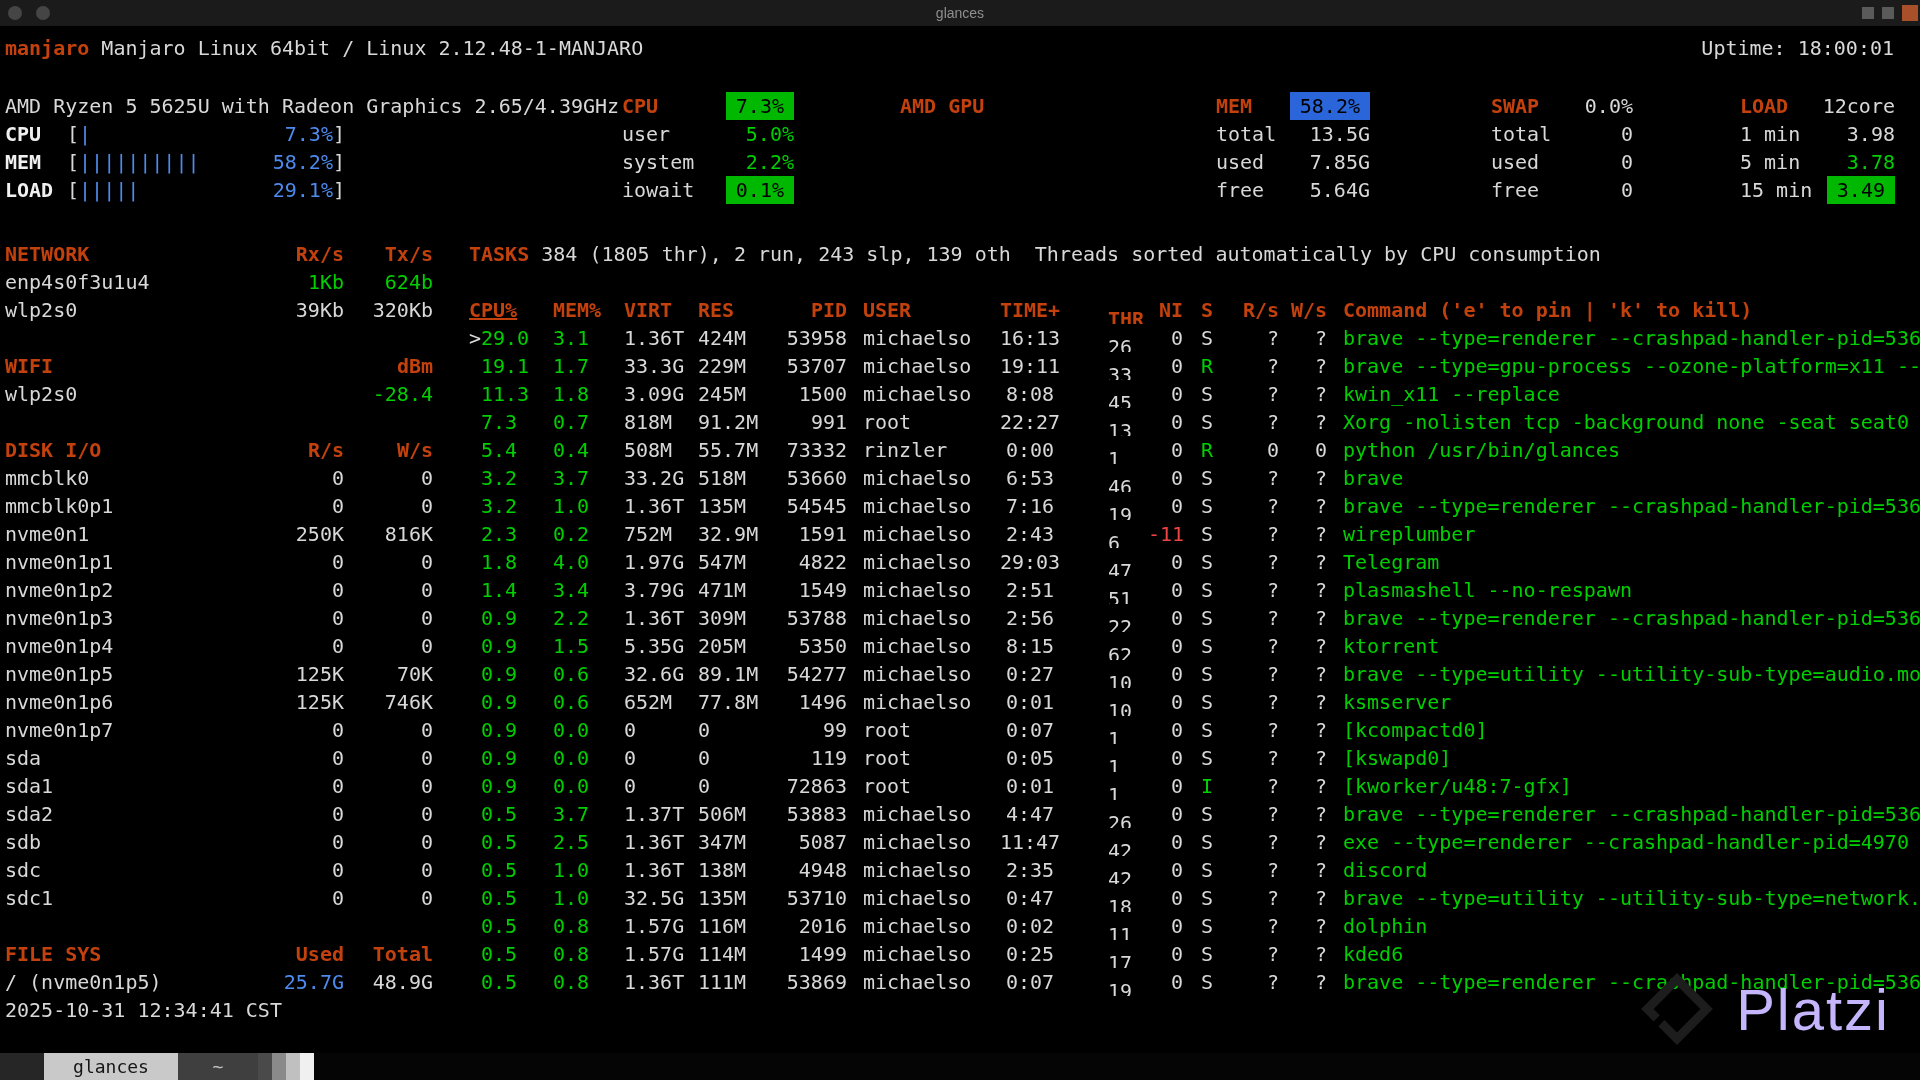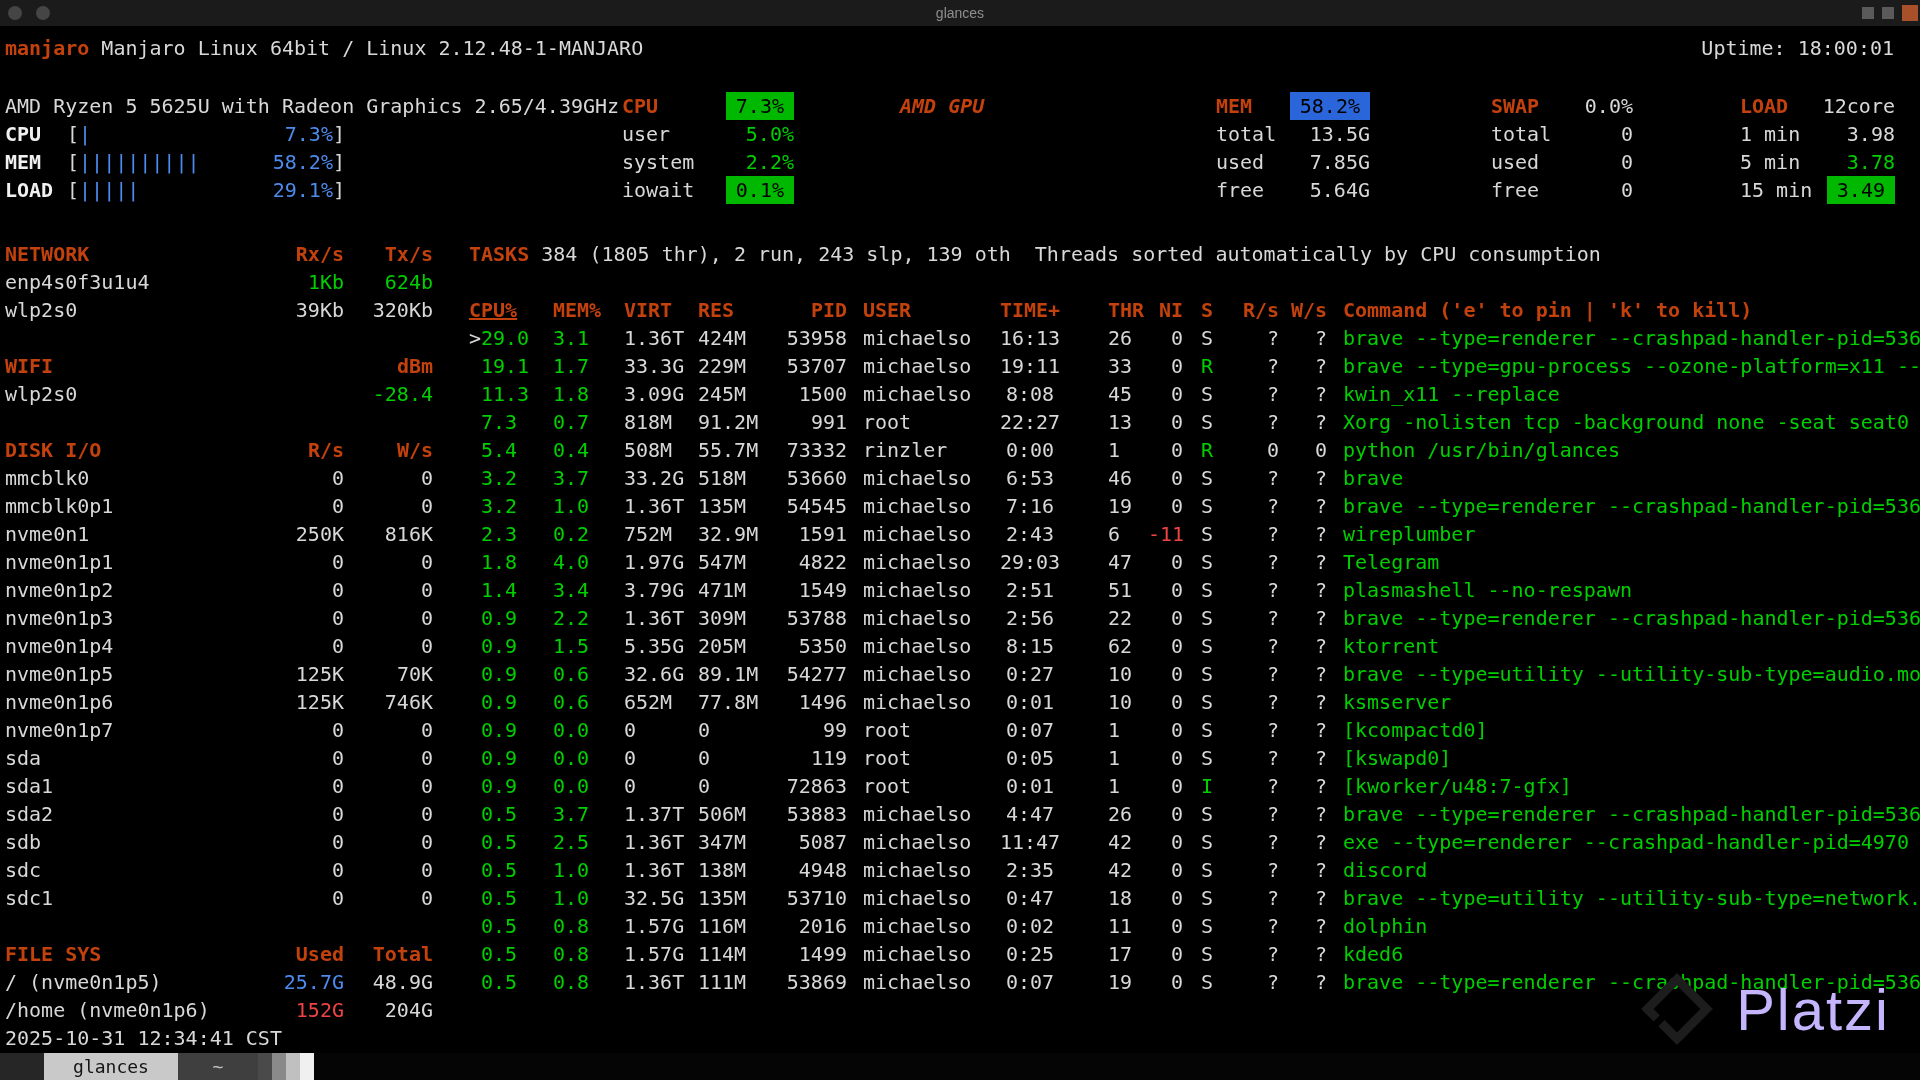--- a/index.html
+++ b/index.html
@@ -29,21 +29,21 @@
 
   .stats { position:absolute; top:66px; left:0; right:0; height:112px;padding-left:11px; }
   .stat-col { position:absolute; top:0; }
   .srow { height:28px; line-height:28px; display:flex; justify-content:space-between; white-space:pre; }
   .ql { left:5px; width:620px; }
   .qlname { display:block; }
   .qlbar { justify-content:flex-start; width:340px; }
   .qllabel { display:inline-block; width:62px; font-weight:bold; color:#f0f0f0; }
   .qlinner { flex:1; display:flex; justify-content:space-between; }
   .col-cpu  { left:622px;  width:172px; }
-  .col-gpu  { left:900px;  width:204px;font-style:italic; }
+  .col-gpu  { left:900px;  width:204px; }
   .col-mem  { left:1216px; width:154px; }
   .col-swap { left:1491px; width:142px; }
   .col-load { left:1740px; width:155px; }
 
   
   .sidebar { position:absolute; top:214px; left:5px; width:428px; }
   .sb-row { height:28px; line-height:28px; display:flex; white-space:pre; }
   .sb-name { flex:1; }
   .sb-c2 { width:90px; text-align:right; }
   .sb-c3 { width:89px; text-align:right; }
@@ -54,21 +54,21 @@
   .ml12 { margin-left:12px; } .ml24 { margin-left:24px; }
   .c-marker { width:12px; }
   .c-cpu  { width:72px; }
   .c-cpuh { width:84px; }
   .c-mem  { width:71px; }
   .c-virt { width:74px; }
   .c-res  { width:66px; }
   .c-pid  { width:83px; text-align:right; }
   .c-user { width:110px; margin-left:16px; }
   .c-time { width:114px; text-align:center; }
-  .c-thr  { width:40px; margin-left:21px; }
+  .c-thr  { width:40px; margin-left:21px;margin-top:9px; }
   .c-ni   { width:35px; text-align:right; }
   .c-s    { width:13px; margin-left:18px; }
   .c-rs   { width:65px; text-align:right; }
   .c-ws   { width:48px; text-align:right; }
   .c-cmd  { margin-left:16px; flex:1; overflow:hidden; }
 
   
   .watermark { position:absolute; top:944px; right:30px; display:flex; align-items:center; gap:20px; }
   .wm-logo { width:78px; height:78px; }
   .wm-text { font-family:"Liberation Sans", sans-serif; font-weight:normal; font-size:58px; color:#c4b5fd; letter-spacing:2px; }
@@ -194,21 +194,20 @@
         <div class="sb-row"><span class="sb-name">sda2</span><span class="sb-c2">0</span><span class="sb-c3">0</span></div>
         <div class="sb-row"><span class="sb-name">sdb</span><span class="sb-c2">0</span><span class="sb-c3">0</span></div>
         <div class="sb-row"><span class="sb-name">sdc</span><span class="sb-c2">0</span><span class="sb-c3">0</span></div>
         <div class="sb-row"><span class="sb-name">sdc1</span><span class="sb-c2">0</span><span class="sb-c3">0</span></div>
       </div>
     <div class="sb-row"></div>
     <div class="sb-row"><span class="sb-name b">FILE SYS</span><span class="sb-c2 b">Used</span><span class="sb-c3 b">Total</span></div>
     <div>
 
     <div class="sb-row"><span class="sb-name">/ (nvme0n1p5)</span><span class="sb-c2 blue">25.7G</span><span class="sb-c3">48.9G</span></div>
-        <div class="sb-row"><span class="sb-name">/home (nvme0n1p6)</span><span class="sb-c2 magenta">152G</span><span class="sb-c3">204G</span></div>
       </div>
     <div class="sb-row"><span class="sb-name">2025-10-31 12:34:41 CST</span></div>
   </div>
 
   <div class="procs">
     <div class="pr-row">
       <span class="b">TASKS</span><span class="ml12">384 (1805 thr), 2 run, 243 slp, 139 oth</span><span class="ml24">Threads sorted automatically by CPU consumption</span>
     </div>
     <div class="pr-row"></div>
     <div class="pr-row">

